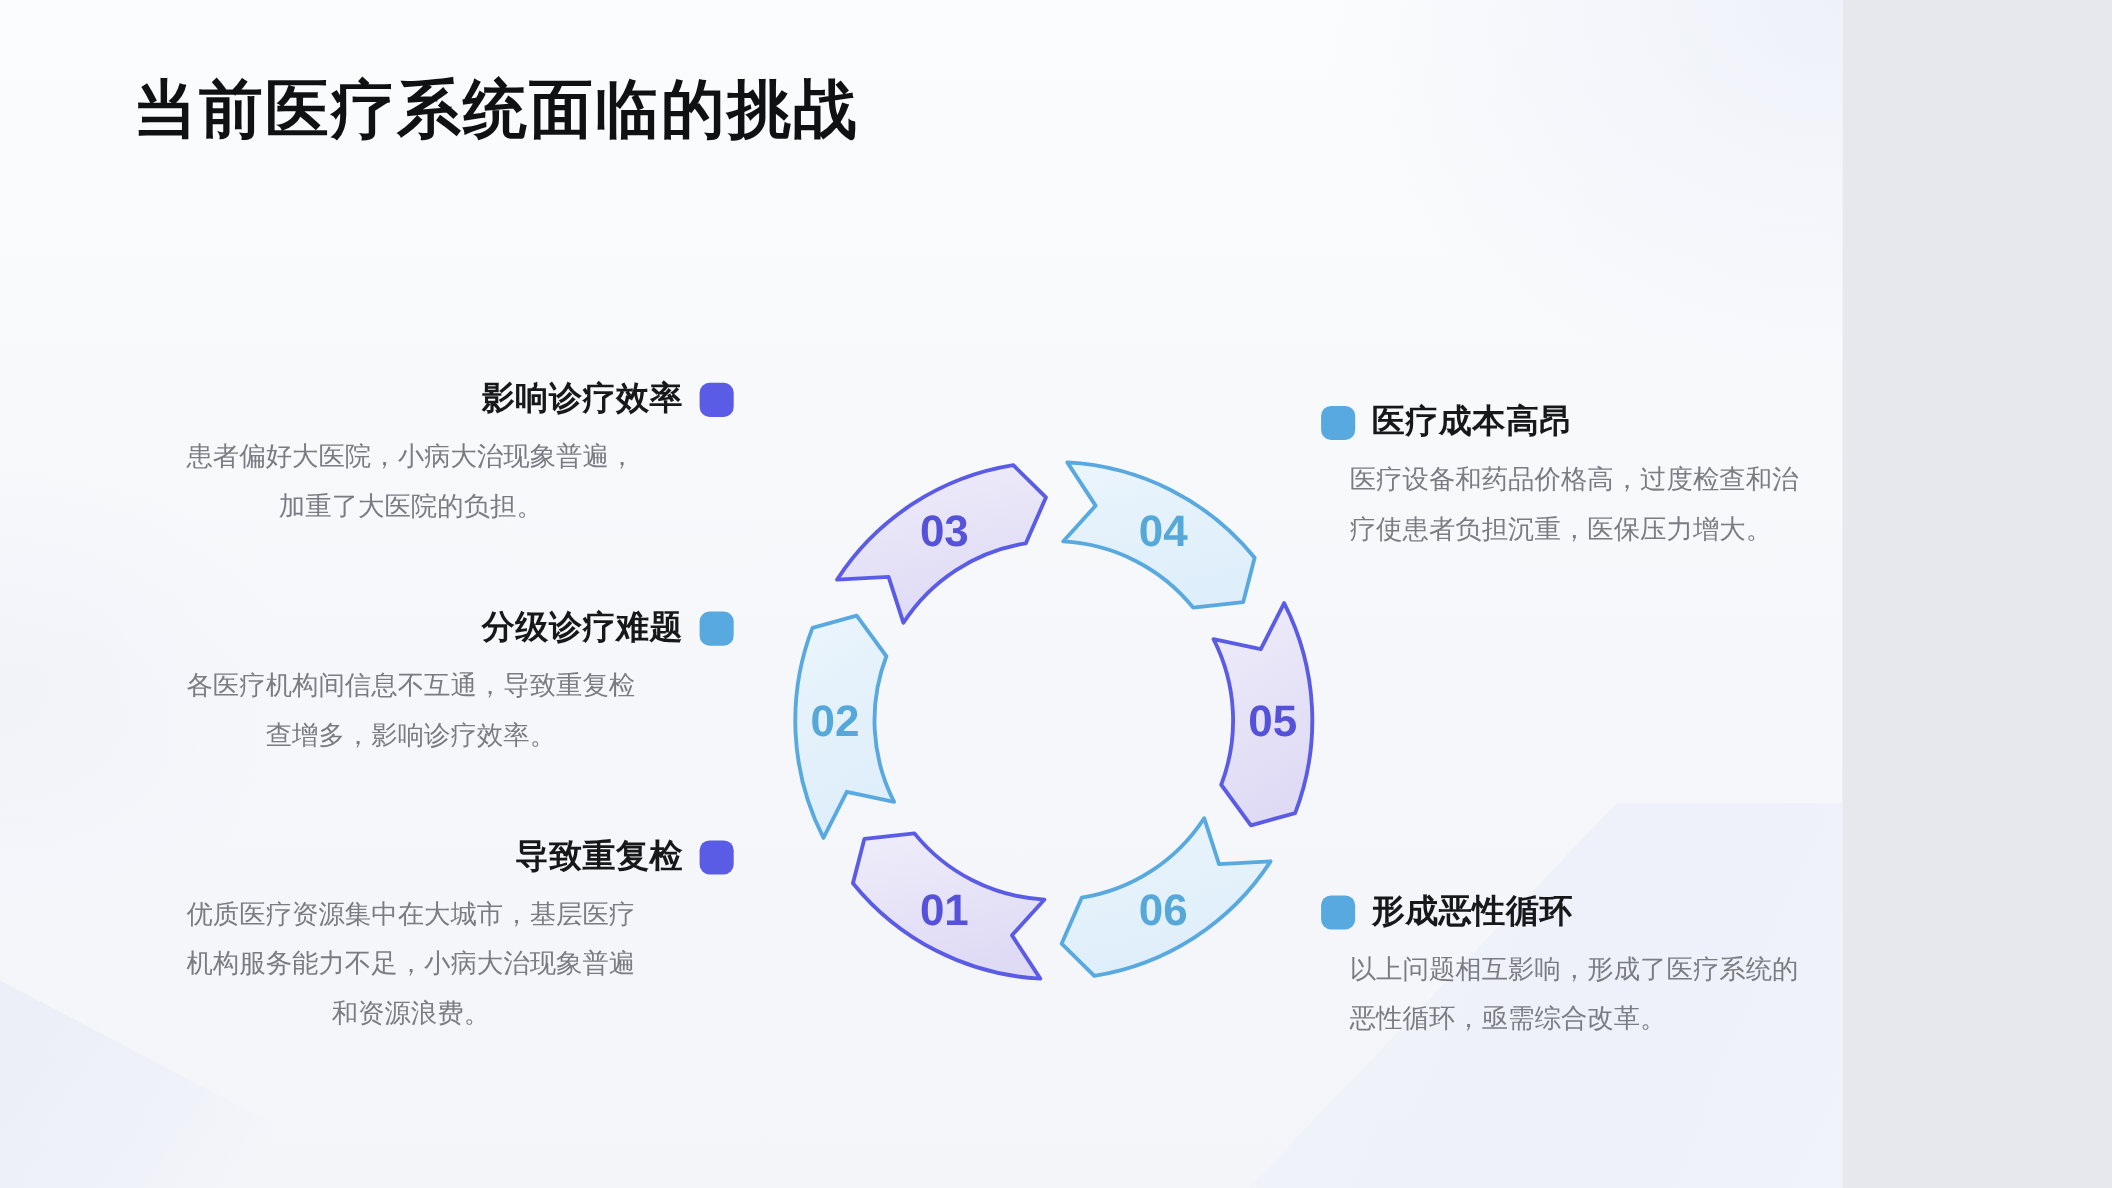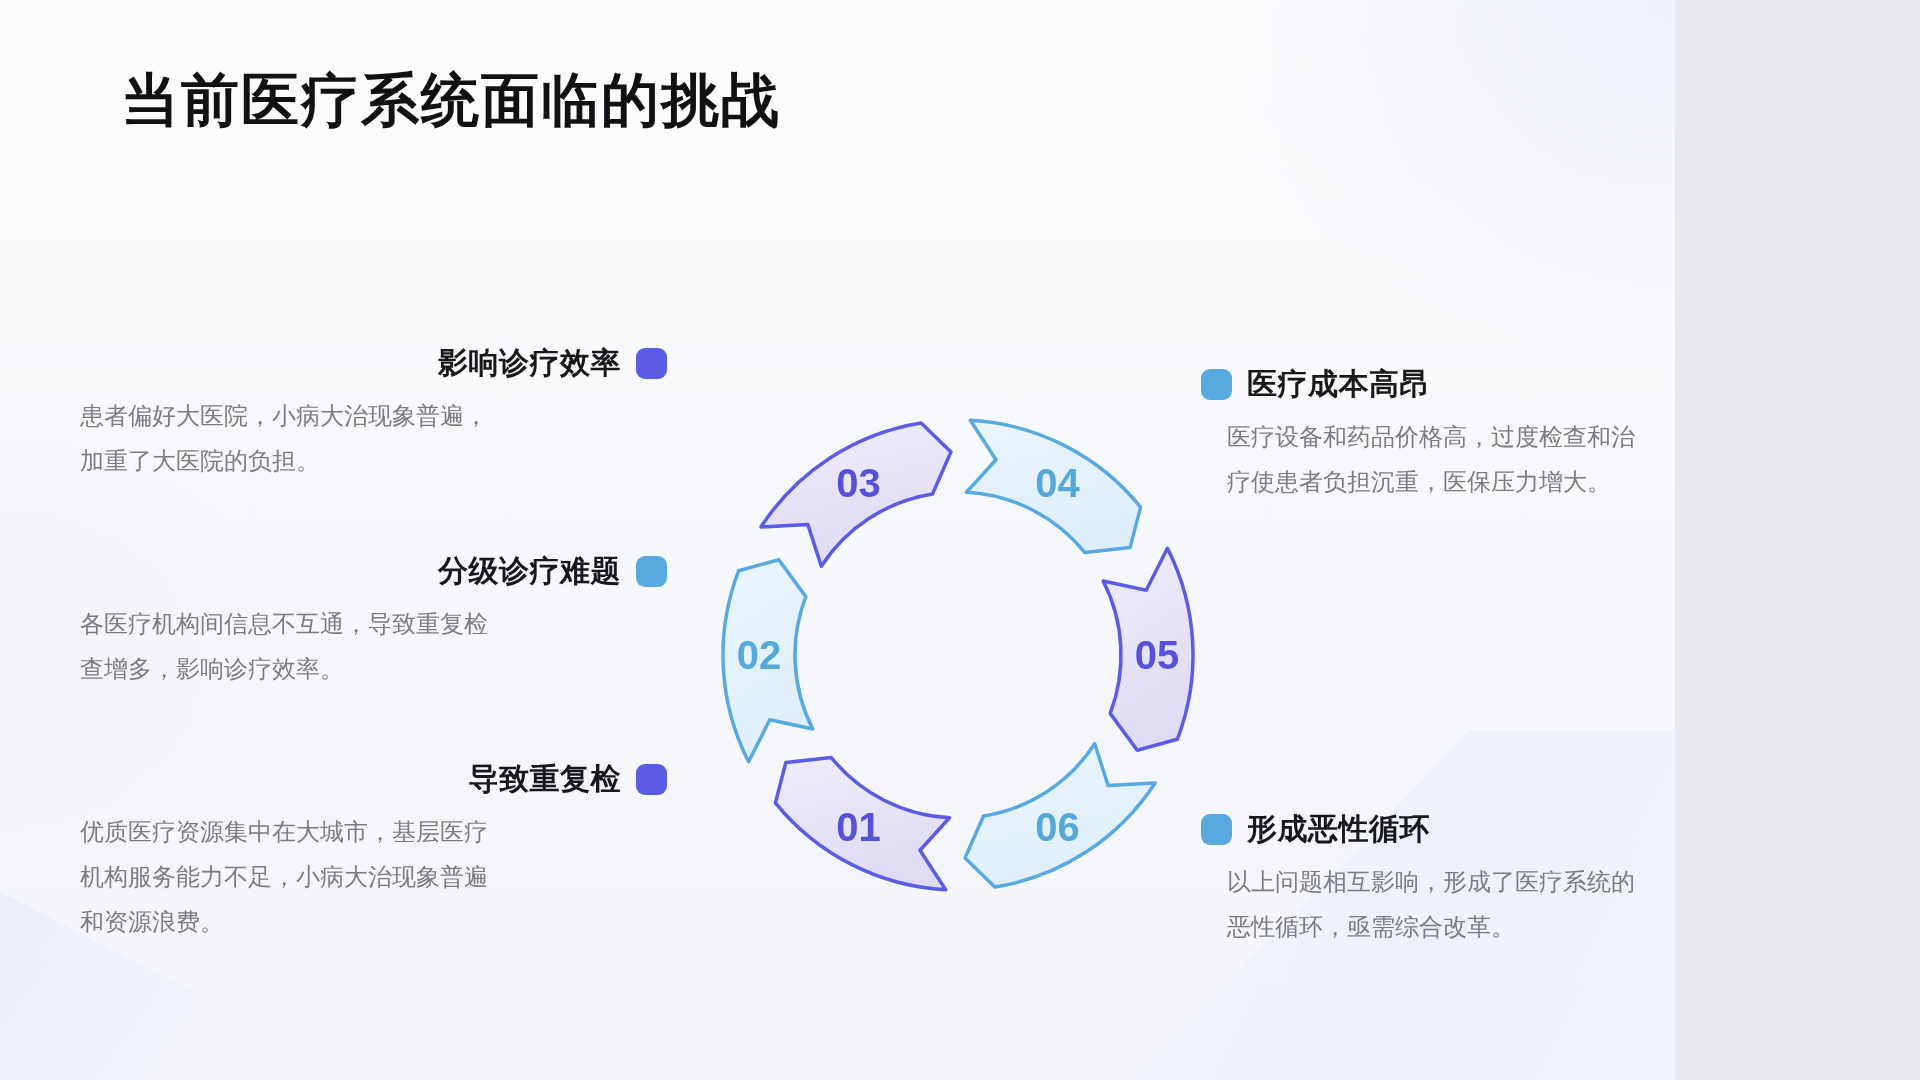--- a/index.html
+++ b/index.html
@@ -46,21 +46,21 @@
     font-size:30px;font-weight:800;color:#17181a;line-height:34px;
     letter-spacing:.5px;white-space:nowrap;
   }
   .chip{width:31px;height:31px;border-radius:9px;flex:0 0 auto;}
   .item[data-accent="purple"] .chip{background:var(--purple);}
   .item[data-accent="blue"]   .chip{background:var(--blue);}
   .item .body{
     margin:13px 0 0 0;font-size:24px;line-height:45px;
     color:var(--body-color);white-space:pre-line;
   }
-  .item.l .body{text-align:left;}
+  .item.l .body{text-align:center;}
   .item.r .body{margin-left:26px;text-align:left;}
   .l1{top:346px}.l2{top:554px}.l3{top:762px}
   .r1{top:367px}.r2{top:588px}.r3{top:812px}
 
   
   #cycle-svg{position:absolute;left:0;top:0;}
   #cycle-svg text{
     font-family:"Liberation Sans","DejaVu Sans",sans-serif;
     font-weight:700;font-size:40px;text-anchor:middle;
   }

